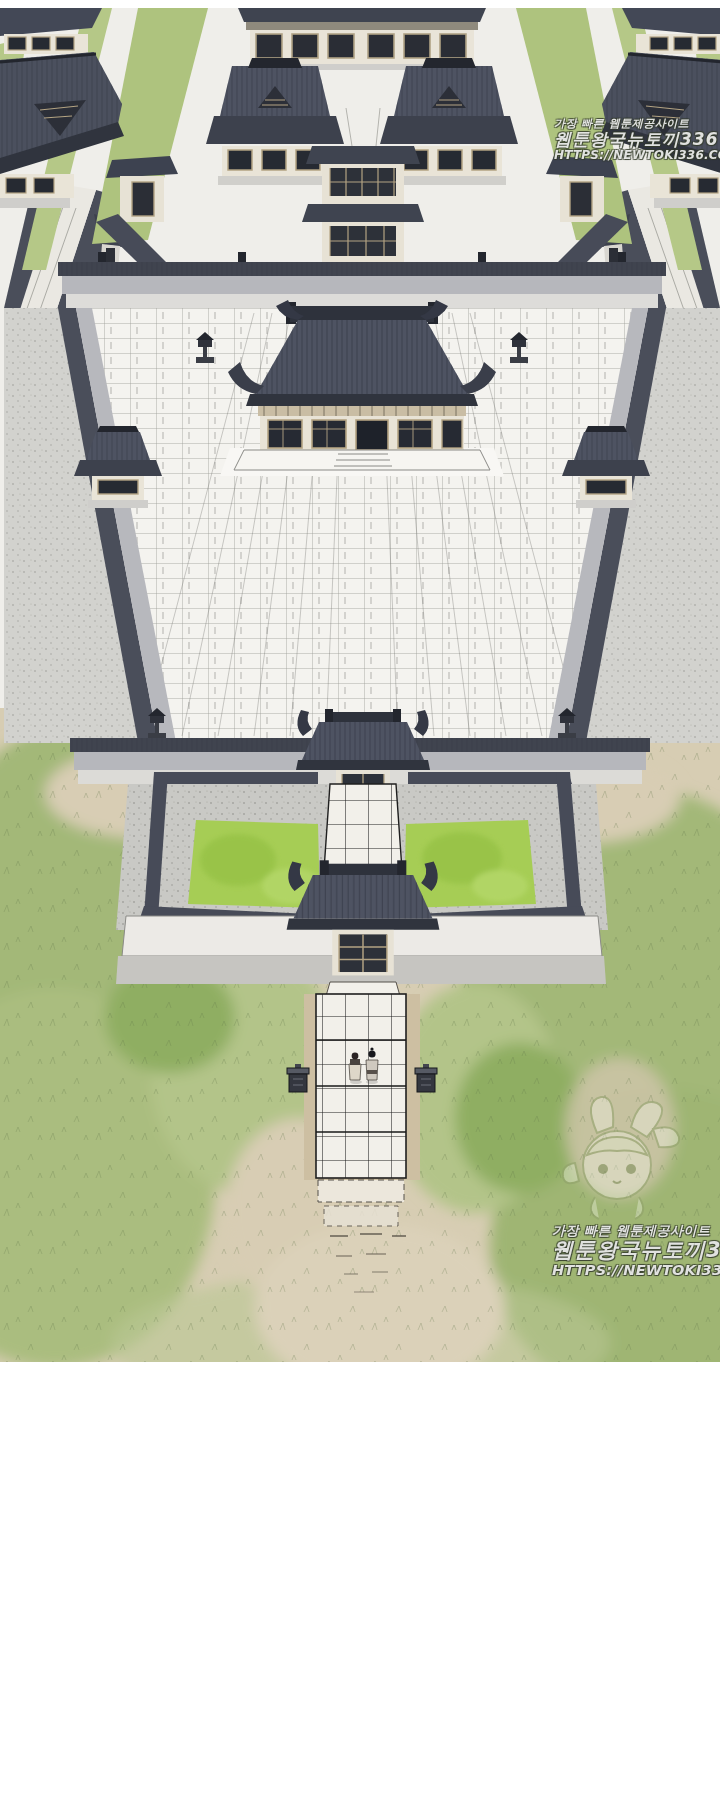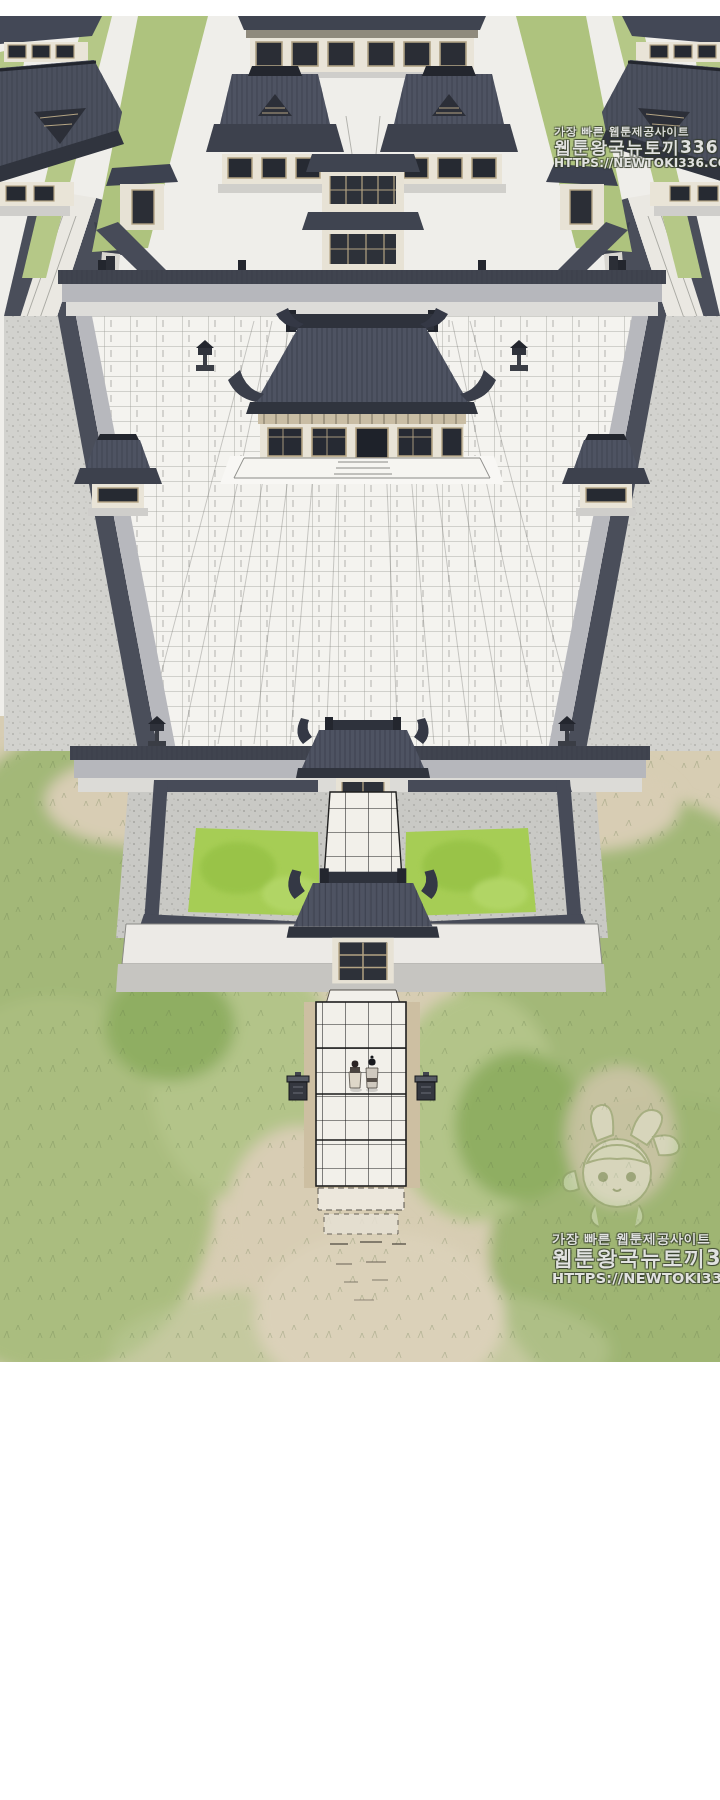--- a/index.html
+++ b/index.html
@@ -1,17 +1,17 @@
 <!DOCTYPE html>
 <html><head>
 <meta charset="utf-8">
 <style>
   html,body{margin:0;padding:0;background:#ffffff;}
   body{width:720px;height:1800px;position:relative;font-family:"DejaVu Sans","Liberation Sans",sans-serif;}
-  .panel{position:absolute;left:0;top:16px;width:720px;height:1354px;border-bottom:8px solid #111;overflow:hidden;background:#efeeea;}
+  .panel{position:absolute;left:0;top:8px;width:720px;height:1354px;border-bottom:8px solid #111;overflow:hidden;background:#efeeea;font-style:italic;}
   .panel svg.scene{position:absolute;left:0;top:0;}
   .wm{position:absolute;color:rgba(255,255,255,0.85);font-weight:bold;line-height:1.12;white-space:nowrap;
       text-shadow:0 0 2px rgba(52,60,44,.95),1px 1px 0 rgba(52,60,44,.7),-1px -1px 0 rgba(52,60,44,.55),1px -1px 0 rgba(52,60,44,.55),-1px 1px 0 rgba(52,60,44,.55);}
   .wm .l1{display:block;font-size:11px;letter-spacing:.5px;}
   .wm .l2{display:block;font-size:17px;letter-spacing:1px;}
   .wm .l3{display:block;font-size:12px;letter-spacing:.2px;}
   .wm-top{left:554px;top:110px;}
   .wm-bottom{left:552px;top:1216px;}
   .wm-bottom .l1{font-size:13px;}
   .wm-bottom .l2{font-size:21px;}

